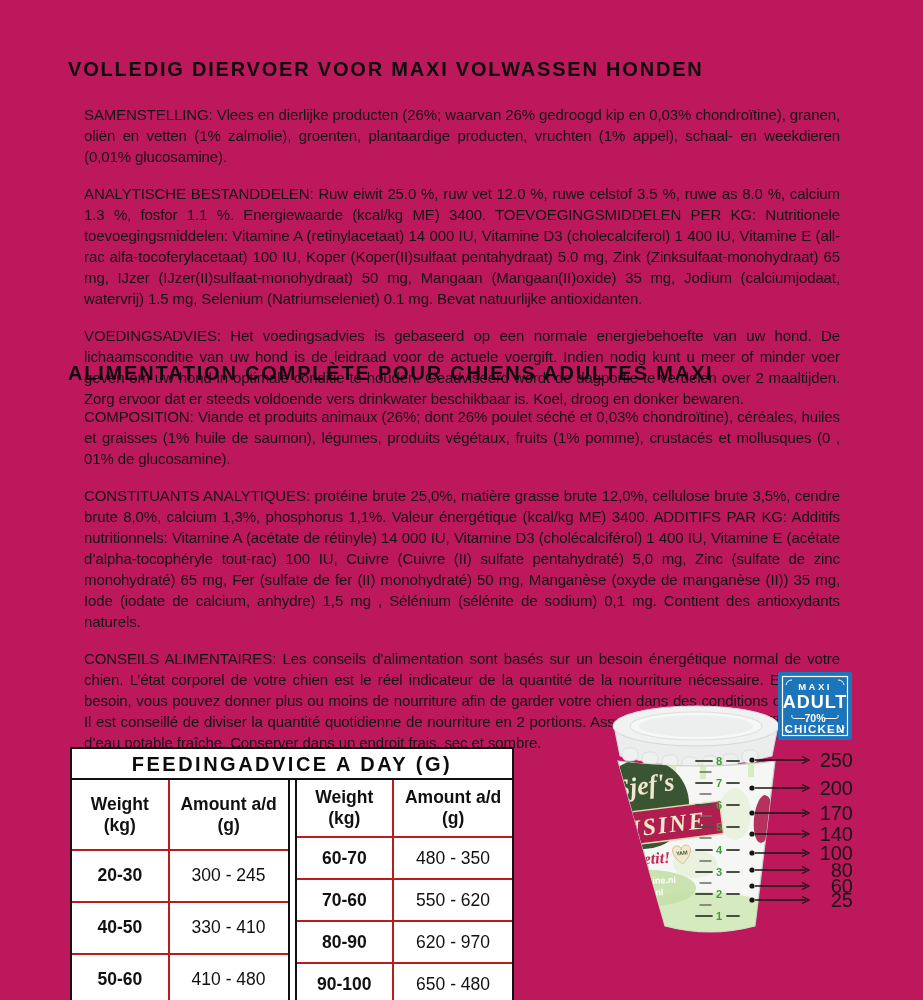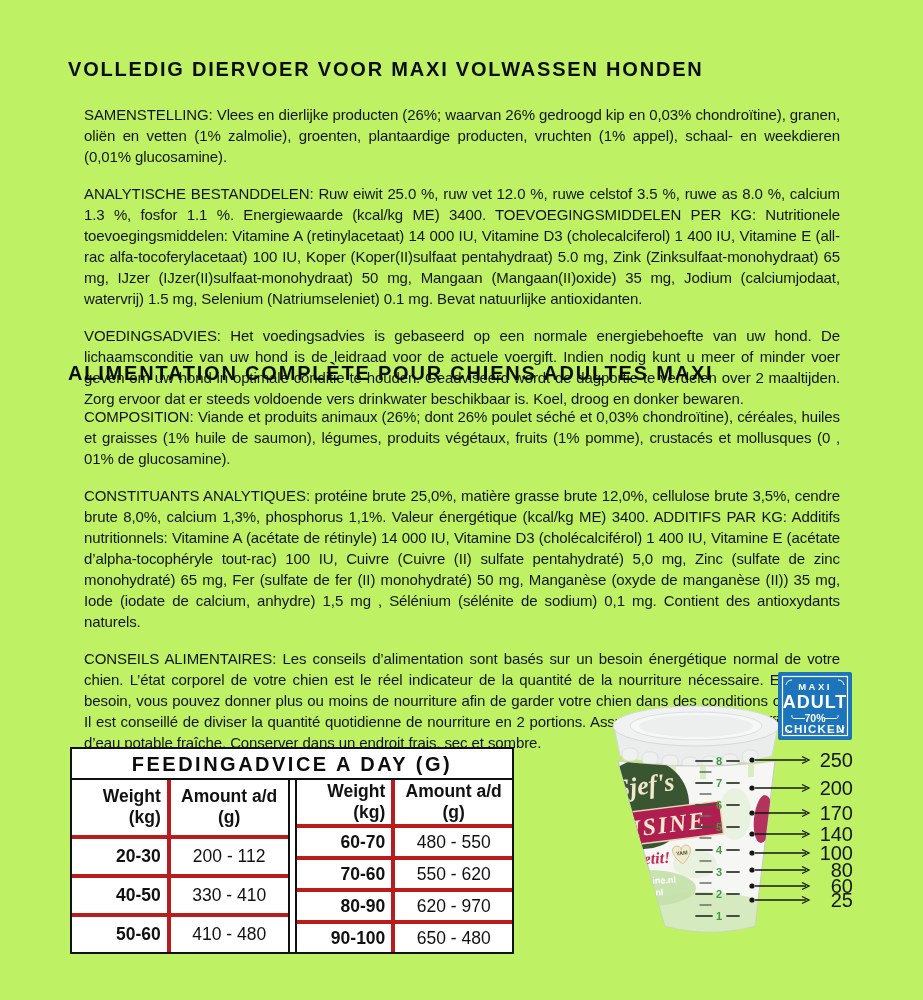--- a/index.html
+++ b/index.html
@@ -1,30 +1,30 @@
 <!DOCTYPE html>
 <html><head>
 <meta charset="utf-8">
 <style>
   html,body{margin:0;padding:0;background:#fff;}
-  .page{position:relative;width:923px;height:1000px;background:#bef264;overflow:hidden;
+  .page{position:relative;width:923px;height:1000px;background:#be185d;overflow:hidden;
         font-family:"Liberation Sans",sans-serif;color:#111;}
   .stamp{position:absolute;left:68px;font-weight:800;letter-spacing:1.8px;
          font-size:20px;color:#0d0d0d;white-space:nowrap;}
   .copy{position:absolute;left:68px;width:788px;font-size:15px;line-height:21px;
         text-align:justify;letter-spacing:-0.1px;color:#141414;}
   .copy p{margin:16px;}
   
   .ftable{position:absolute;left:70px;top:747px;width:444px;border:2.5px solid #111;background:#fff;box-sizing:border-box;}
   .ftable-title{border-bottom:2px solid #111;text-align:center;font-weight:800;
         letter-spacing:2.5px;font-size:20px;height:29px;line-height:30px;color:#0d0d0d;}
   .tbl-body{display:grid;grid-template-columns:1fr 9px 1fr;}
   .tbl-gap{border-left:2px solid #111;border-right:2px solid #111;background:#fff;}
   table.half{border-collapse:collapse;border-style:hidden;width:100%;}
-  table.half th,table.half td{border:4px solid #b91c1c;height:26px;font-size:17.5px;padding:1px 6px;}
+  table.half th,table.half td{border:2px solid #b91c1c;height:26px;font-size:17.5px;padding:7px 6px;text-align:center;}
   table.half th{font-weight:700;}
   .cell-w{text-align:right;font-weight:700;padding-right:8px;}
   .cell-a{text-align:center;font-weight:400;}
   th.cell-w{font-weight:700;}
   
   .cupfig{position:absolute;left:600px;top:664px;width:323px;height:300px;}
   svg text{font-family:"Liberation Sans",sans-serif;}
   .script{font-family:"Liberation Serif",serif;font-style:italic;font-weight:700;}
 </style>
 </head>
@@ -50,42 +50,42 @@
     <div class="ftable-title">FEEDINGADVICE A DAY (G)</div>
     <div class="tbl-body">
       <table class="half">
         <tbody>
             <tr>
           <th class="cell-w">Weight (kg)</th>
           <th class="cell-a">Amount a/d (g)</th>
         </tr>
         <tr>
           <td class="cell-w">20-30</td>
-          <td class="cell-a">200 - 112</td>
+          <td class="cell-a">300 - 245</td>
         </tr>
         <tr>
           <td class="cell-w">40-50</td>
           <td class="cell-a">330 - 410</td>
         </tr>
         <tr>
           <td class="cell-w">50-60</td>
           <td class="cell-a">410 - 480</td>
         </tr>
       </tbody>
         </table>
       <div class="tbl-gap"></div>
       <table class="half">
         <tbody>
             <tr>
           <th class="cell-w">Weight (kg)</th>
           <th class="cell-a">Amount a/d (g)</th>
         </tr>
         <tr>
           <td class="cell-w">60-70</td>
-          <td class="cell-a">480 - 550</td>
+          <td class="cell-a">480 - 350</td>
         </tr>
         <tr>
           <td class="cell-w">70-60</td>
           <td class="cell-a">550 - 620</td>
         </tr>
         <tr>
           <td class="cell-w">80-90</td>
           <td class="cell-a">620 - 970</td>
         </tr>
         <tr>

